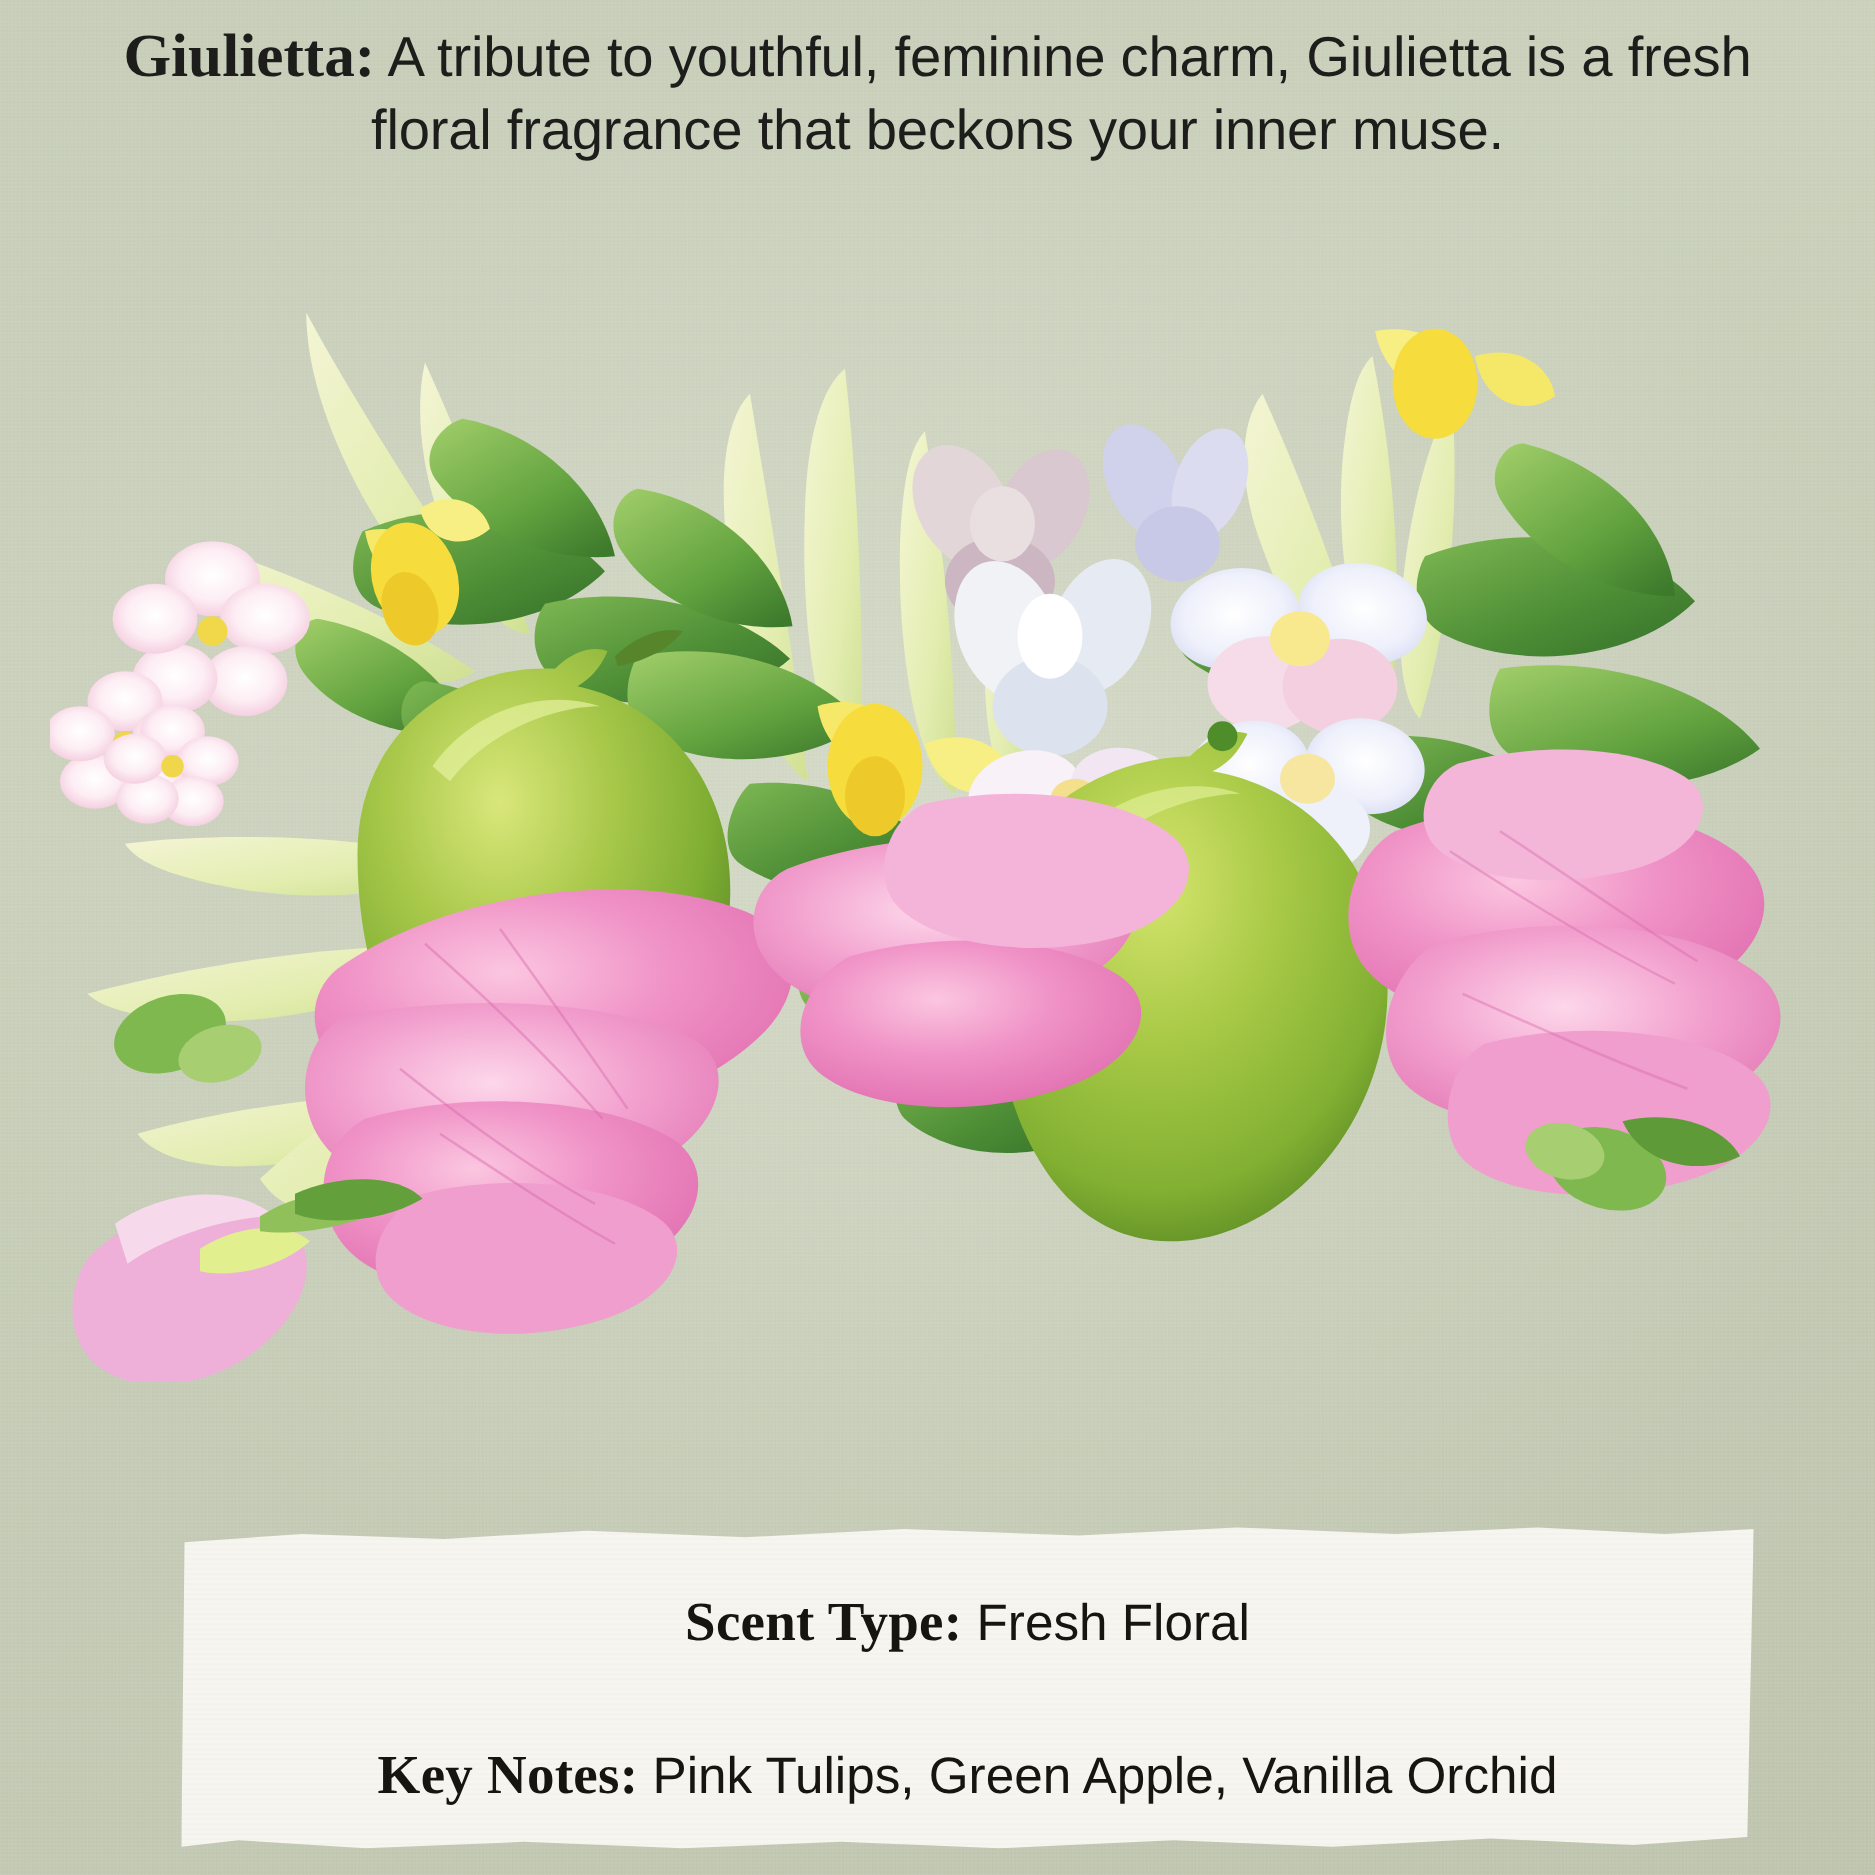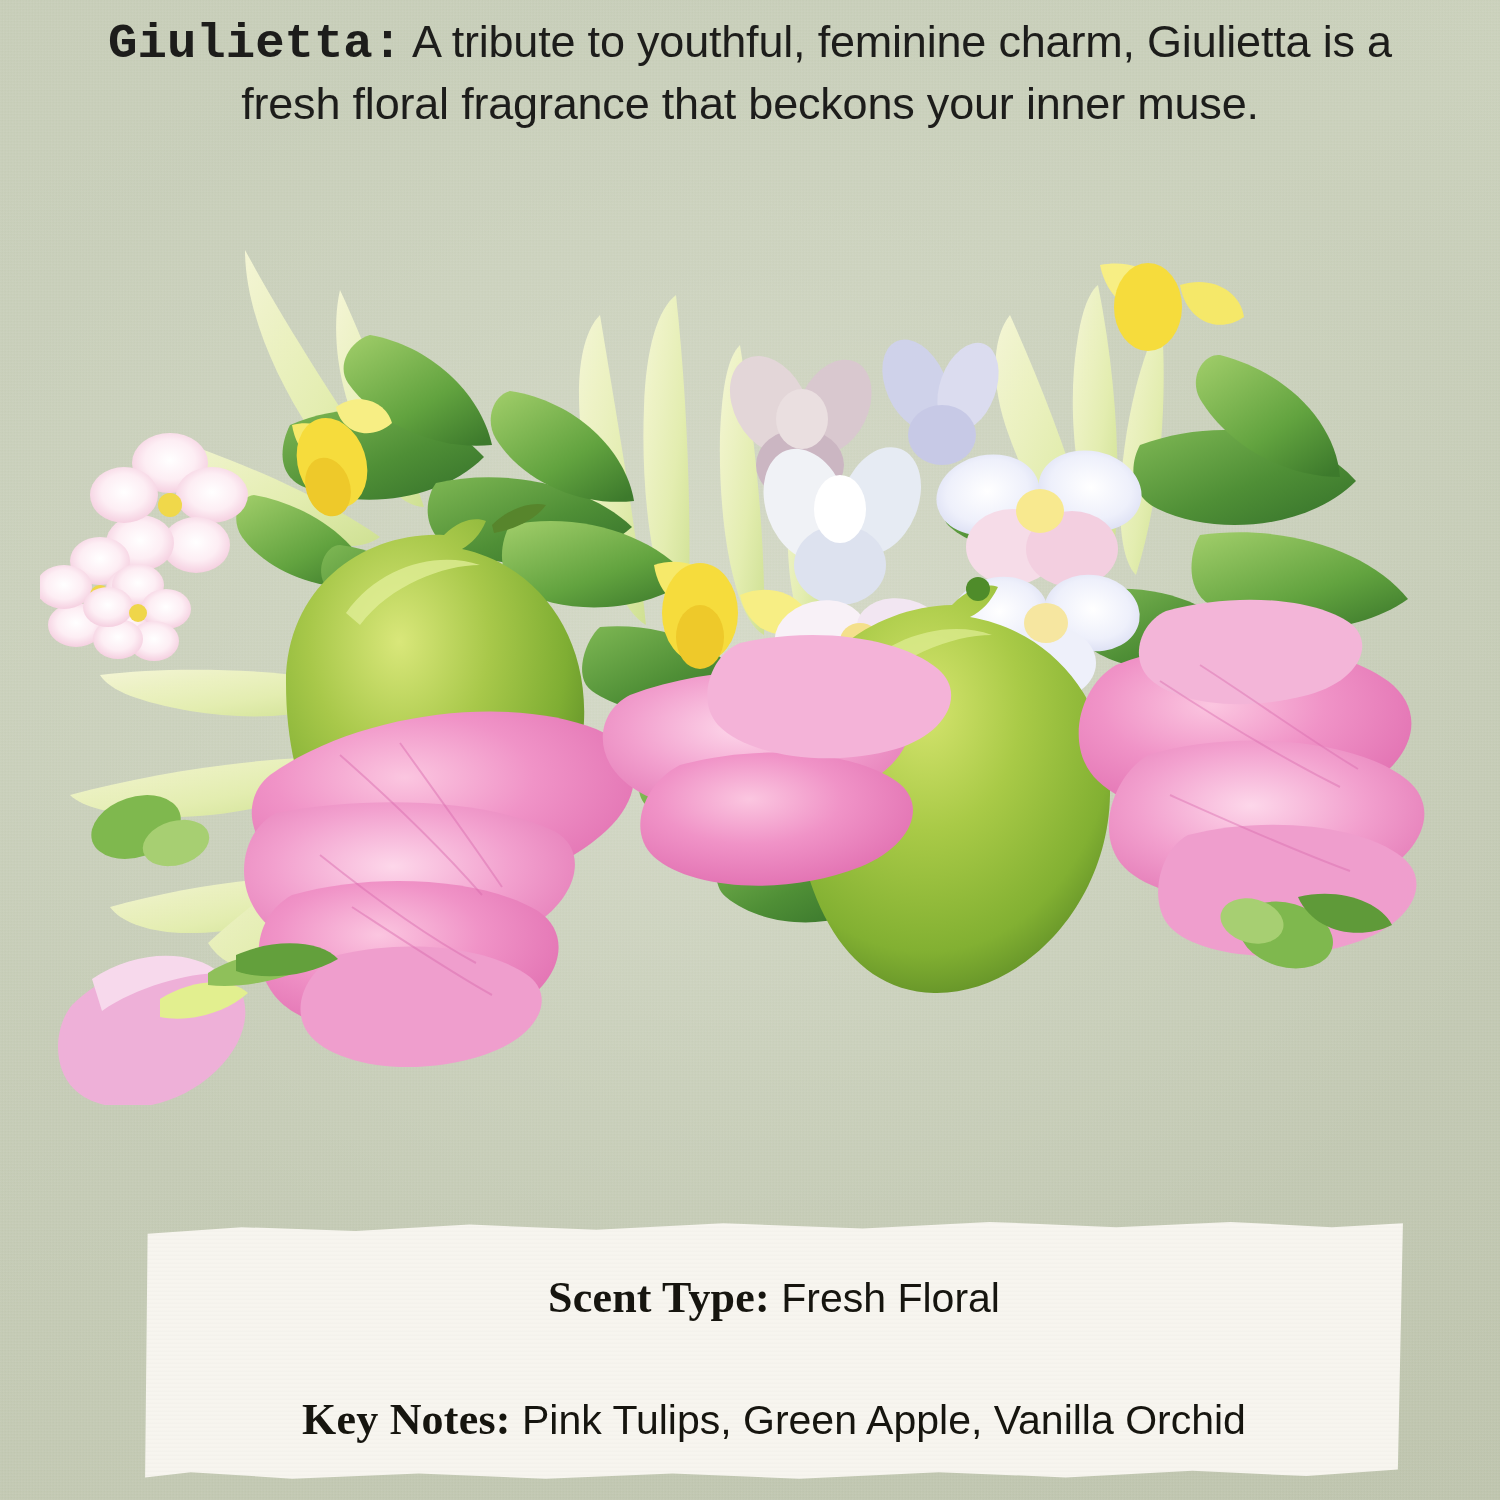--- a/index.html
+++ b/index.html
@@ -40,21 +40,21 @@
     left: 90px;
     width: 1320px;
     text-align: center;
     font-family: "Liberation Sans", sans-serif;
     font-size: 45px;
     line-height: 1.26;
     color: #1d1d1b;
     letter-spacing: -0.2px;
   }
   .headline .name {
-    font-family: Liberation Mono, monospace;
+    font-family: Liberation Serif, serif;
     font-weight: bold;
     font-size: 49px;
     letter-spacing: 0px;
   }
 
   
   .artwork {
     position: absolute;
     left: 40px;
     top: 195px;

